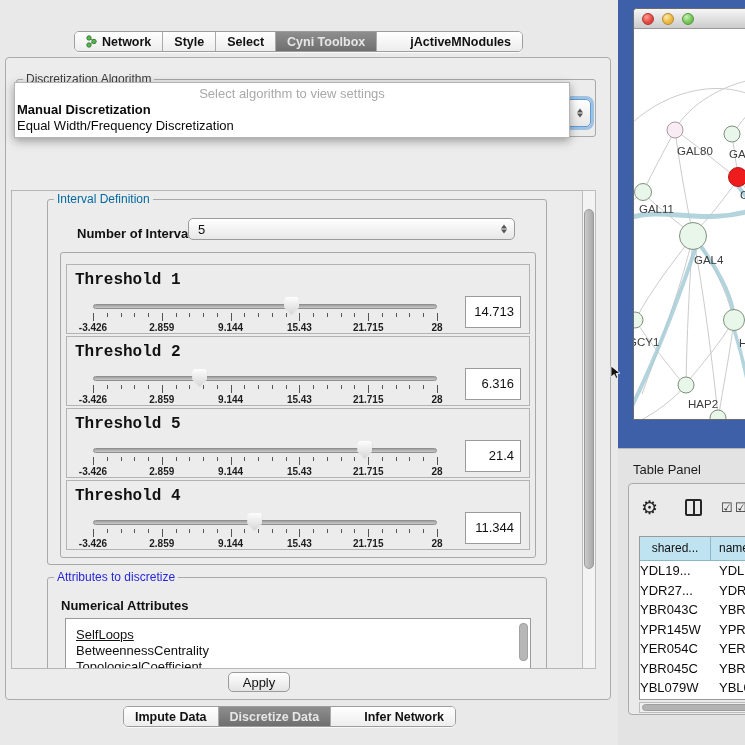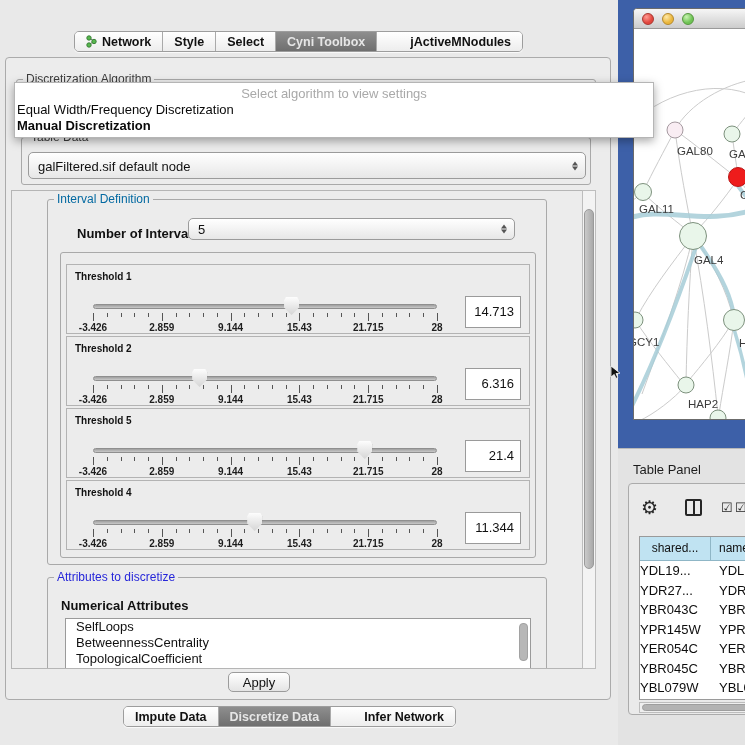--- a/index.html
+++ b/index.html
@@ -35,40 +35,40 @@
   .macombo{position:absolute;background:linear-gradient(#ffffff,#e7e7e7);border:1px solid #9b9b9b;
            border-radius:5px;font-size:13px;color:#111;}
   .macombo .ctext{position:absolute;left:9px;top:50%;transform:translateY(-50%);white-space:nowrap;}
   .arrows{position:absolute;right:7px;top:50%;transform:translateY(-50%);display:flex;flex-direction:column;gap:1px;}
   .arrows i{width:0;height:0;border-left:3.5px solid transparent;border-right:3.5px solid transparent;}
   .arrows i.up{border-bottom:4px solid #555;}
   .arrows i.dn{border-top:4px solid #555;}
   .macombo.focus{box-shadow:0 0 0 3px rgba(96,160,220,.55);border-color:#5d9ed6;}
 
   
-  .popup{position:absolute;left:8px;top:24px;width:640px;height:56px;background:#fff;border:1px solid #b5b5b5;
+  .popup{position:absolute;left:8px;top:24px;width:556px;height:56px;background:#fff;border:1px solid #b5b5b5;
          box-shadow:0 3px 9px rgba(0,0,0,.35);z-index:30;}
   .pop-placeholder{margin-top:3px;text-align:center;font-size:13px;color:#a9a9a9;}
   .pop-item{font-size:13px;color:#0a0a0a;padding:1px 2px 0 2px;line-height:15px;}
   .pop-item.bold{font-weight:bold;}
 
   
   .viewport{position:absolute;left:5px;top:132px;width:571px;height:479px;overflow:hidden;
             border-top:1px solid #b5b5b5;border-left:1px solid #b5b5b5;border-bottom:1px solid #b5b5b5;background:#ececec;}
   .vscroll{position:absolute;left:576px;top:132px;width:14px;height:479px;background:#f3f3f3;
            border:1px solid #bdbdbd;}
   .vthumb{position:absolute;left:1px;top:18px;width:10px;height:360px;border-radius:5px;
           background:linear-gradient(90deg,#cacaca,#a9a9a9);border:1px solid #9a9a9a;}
 
   .lbl{position:absolute;font-size:13px;color:#111;}
   .bold{font-weight:bold;}
 
   
   .thr-row{position:relative;width:464px;height:70px;border:1px solid #b3b3b3;background:#ececec;margin-bottom:2px;}
-  .thr-label{position:absolute;left:8px;top:6px;font-size:10px;font-weight:bold;color:#111;}
+  .thr-label{position:absolute;left:8px;top:6px;font-size:16px;font-weight:bold;color:#111;font-family:Liberation Mono, monospace;}
   .sl-wrap{position:absolute;left:26px;top:0;width:344px;height:70px;}
   .sl-track{position:absolute;left:0;top:39px;width:344px;height:5px;border-radius:3px;
             background:linear-gradient(#9f9f9f,#c9c9c9);border:1px solid #8f8f8f;}
   .sl-thumb{position:absolute;top:32px;width:15px;height:18px;
             background:linear-gradient(#fdfdfd,#d5d5d5);
             clip-path:polygon(12% 0,88% 0,100% 18%,100% 58%,50% 100%,0 58%,0 18%);
             filter:drop-shadow(0 0 1px #7e7e7e);}
   .tick{position:absolute;top:48px;width:1px;background:#555;}
   .tick.minor{height:4px;}
   .tick.major{height:8px;}
@@ -157,34 +157,24 @@
       <div class="macombo focus" style="left:11px;top:19px;width:563px;height:28px;">
         <span class="arrows">
             <i class="up"></i>
             <i class="dn"></i>
           </span>
       </div>
     </div>
 
     <div class="popup">
       <div class="pop-placeholder">Select algorithm to view settings</div>
+      <div class="pop-item bold">Manual Discretization</div>
       <div class="pop-item">Equal Width/Frequency Discretization</div>
-      <div class="pop-item bold">Manual Discretization</div>
-    </div>
-
-    <div class="group" style="left:15px;top:79px;width:570px;height:48px;">
-      <span class="gtitle dark">Table Data</span>
-      <div class="macombo" style="left:6px;top:14px;width:558px;height:27px;">
-        <span class="ctext">galFiltered.sif default node</span>
-        <span class="arrows">
-            <i class="up"></i>
-            <i class="dn"></i>
-          </span>
-      </div>
-    </div>
+    </div>
+
 
     <div class="viewport">
       <div class="group" style="left:35px;top:8px;width:500px;height:366px;">
         <span class="gtitle green">Interval Definition</span>
         <span class="lbl bold" style="left:29px;top:26px;">Number of Intervals</span>
         <div class="macombo" style="left:140px;top:18px;width:327px;height:22px;">
           <span class="ctext">5</span>
           <span class="arrows">
               <i class="up"></i>
               <i class="dn"></i>
@@ -353,21 +343,21 @@
                 <div class="val-box">11.344</div>
               </div>
             </div>
         </div>
       </div>
 
       <div class="group" style="left:35px;top:386px;width:500px;height:150px;">
         <span class="gtitle blue">Attributes to discretize</span>
         <div class="lbl bold" style="left:13px;top:20px;">Numerical Attributes</div>
         <div class="attr-list" id="attr-list">
-            <div class="attr-item" style="padding-top: 0;">SelfLoops</div>
+            <div class="attr-item" style="padding-top: 8px; text-decoration: underline;">SelfLoops</div>
             <div class="attr-item">BetweennessCentrality</div>
             <div class="attr-item">TopologicalCoefficient</div>
             <div class="lthumb"></div>
           </div>
       </div>
     </div>
 
     <div class="vscroll">
       <div class="vthumb"></div>
     </div>

